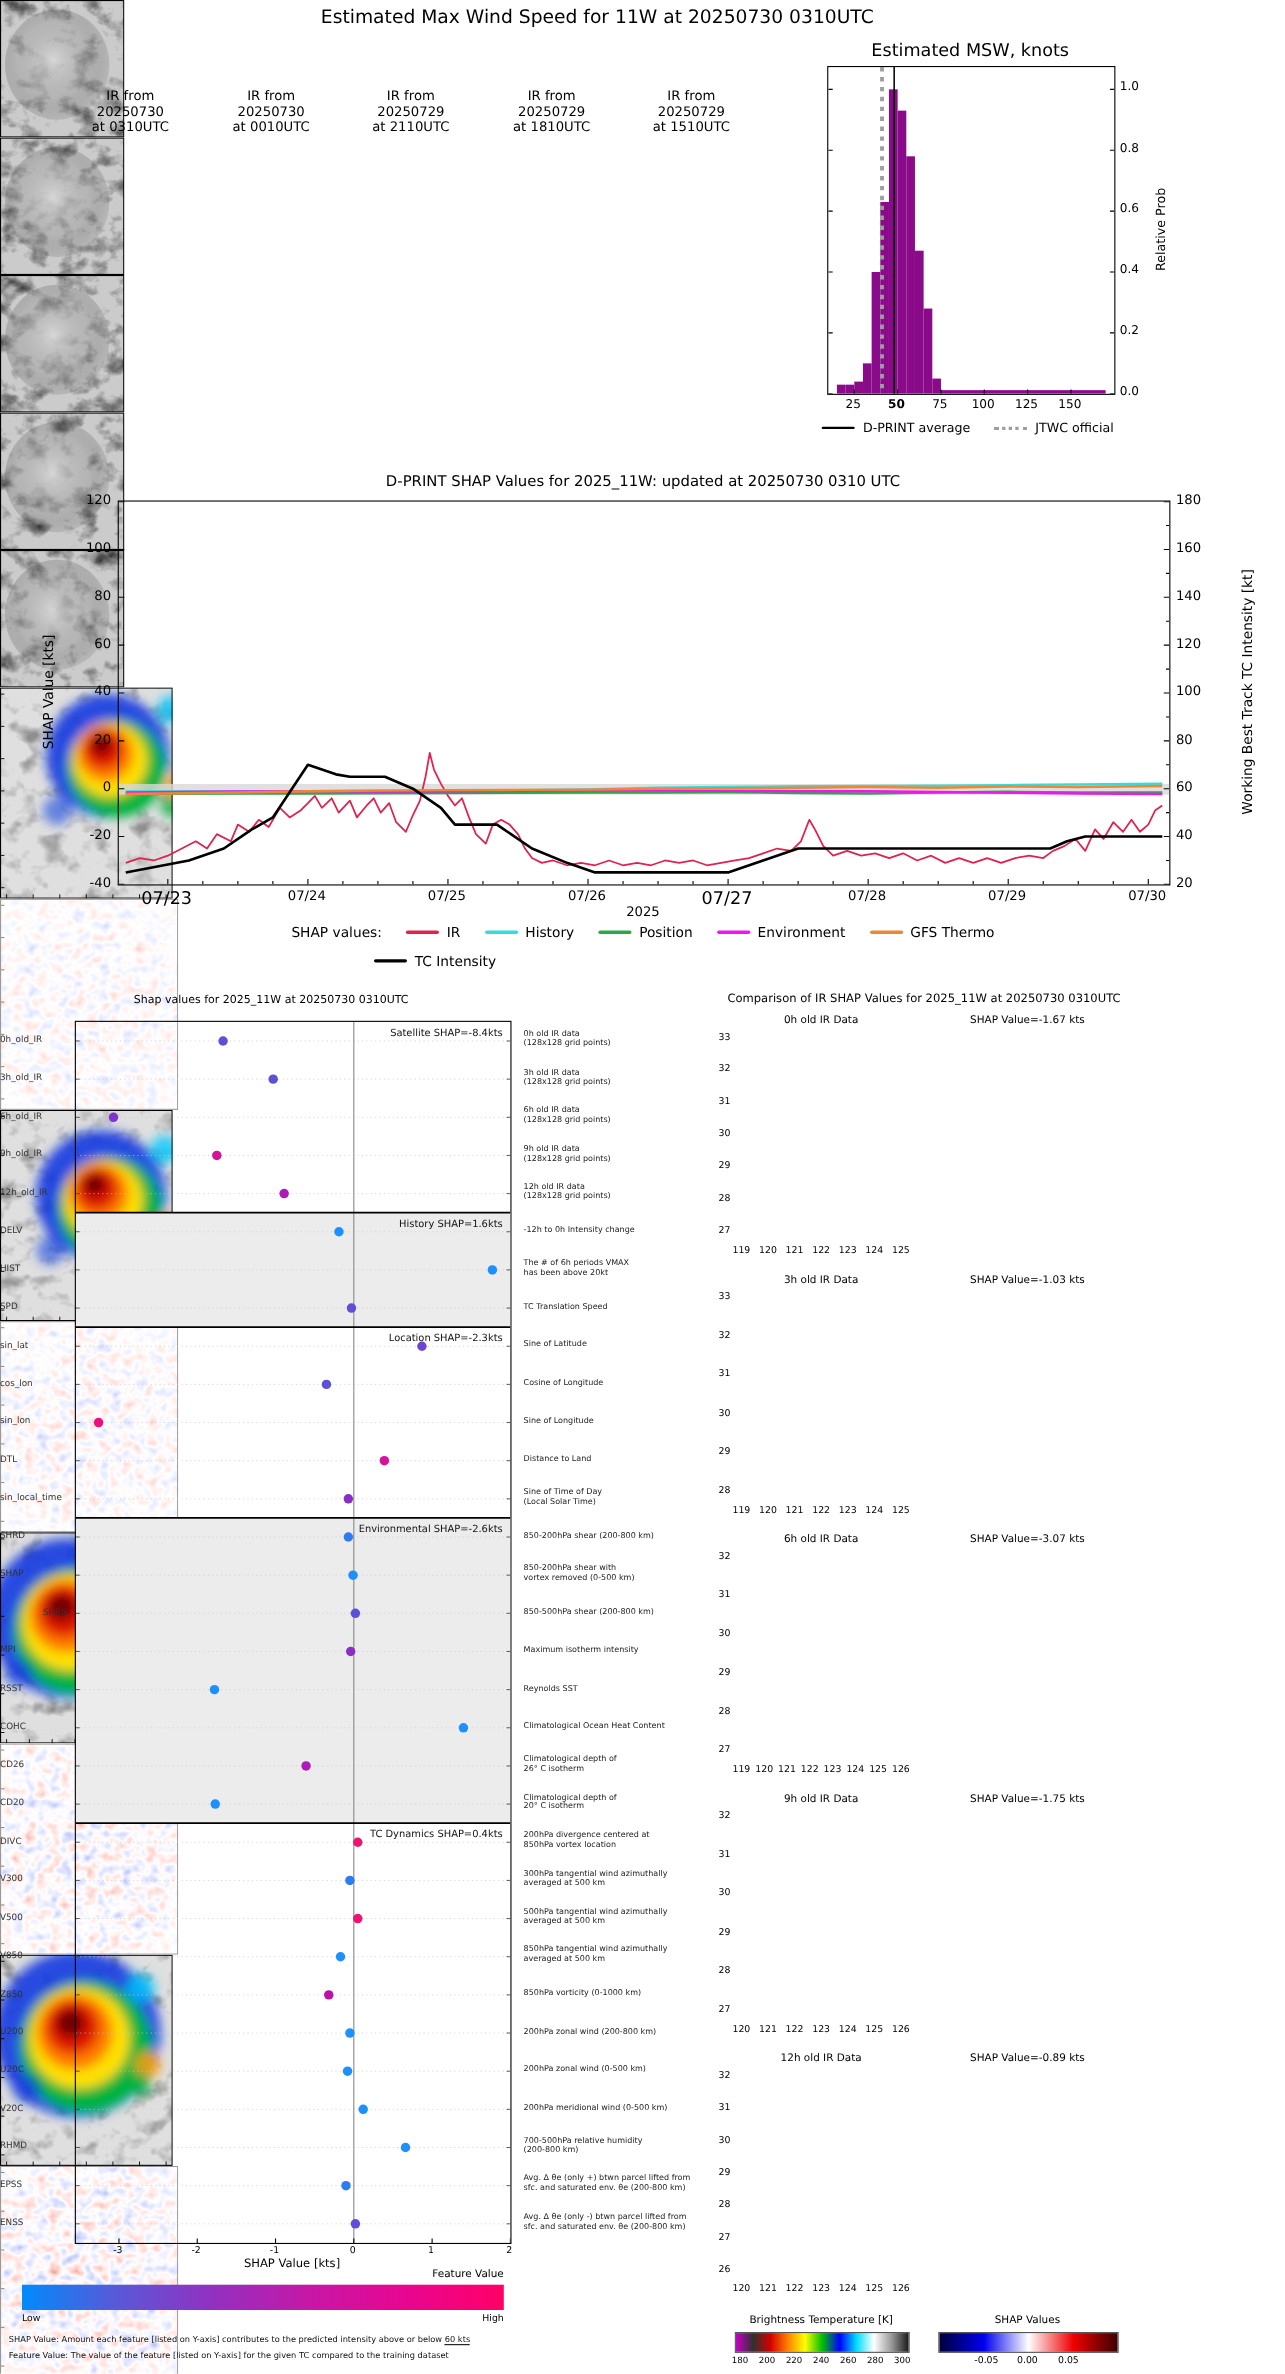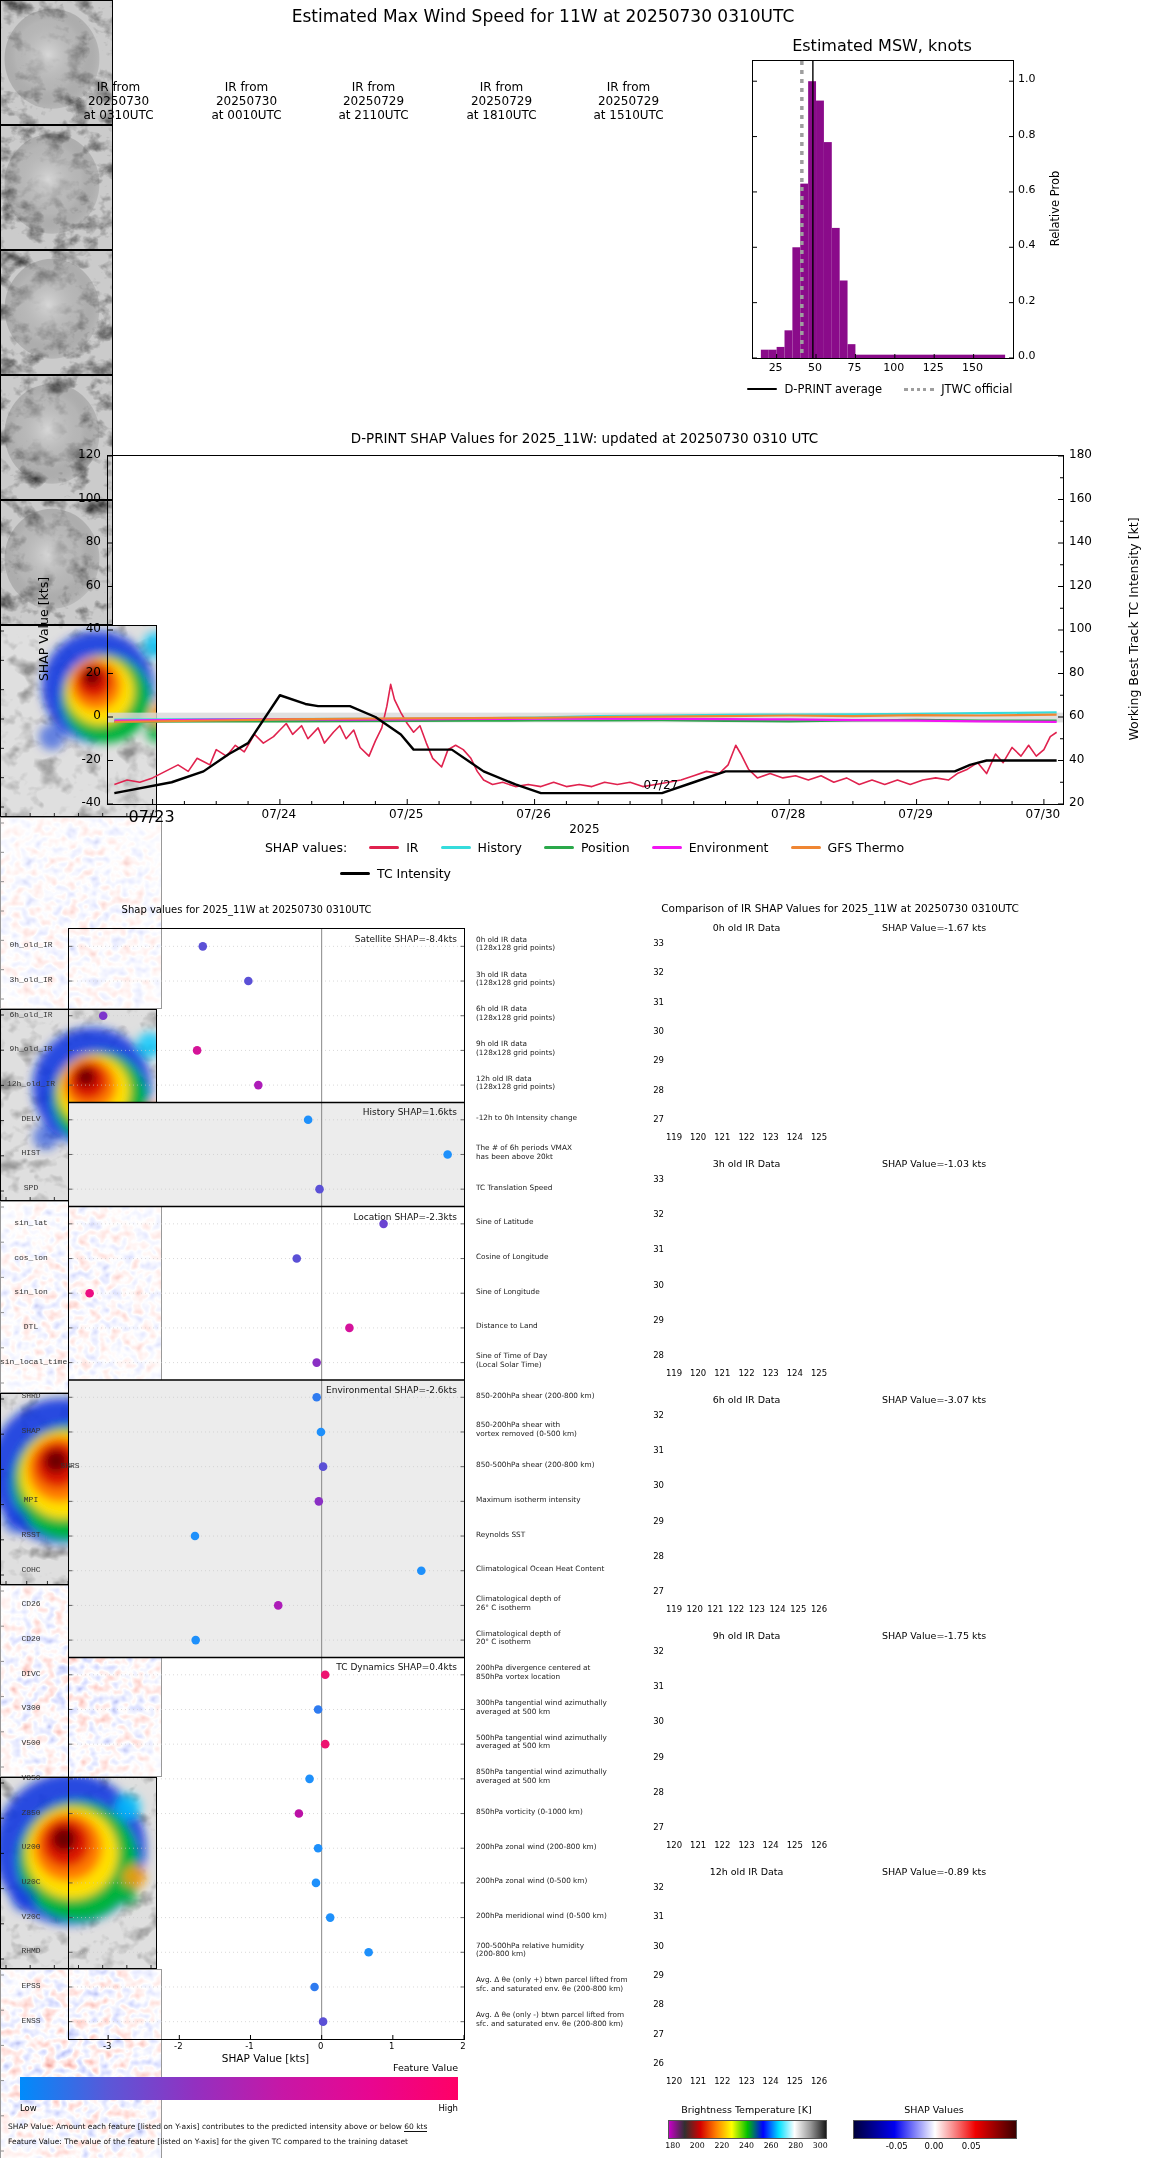--- a/index.html
+++ b/index.html
@@ -12,21 +12,21 @@
   .vlabel{position:absolute;transform-origin:0 0;transform:rotate(-90deg);text-align:center;}
   .tick-label{position:absolute;font-size:11px;text-align:center;}
   .tick-label.right{text-align:left;}
   .tick-label.yleft{text-align:right;}
   .legend-row{position:absolute;display:flex;align-items:center;justify-content:center;gap:22px;font-size:12px;}
   .legend-item{display:flex;align-items:center;gap:7px;}
   .swatch{width:30px;height:3.5px;border-radius:2px;}
   .swatch-dotted{width:30px;height:0;border-top:3.5px dotted #9e9e9e;}
   .ts-title{position:absolute;left:107px;top:430px;width:955px;text-align:center;font-size:13.5px;}
   .dp-title{position:absolute;left:30px;top:904px;width:433px;text-align:center;font-size:10px;}
-  .dp-rowlabel{position:absolute;width:62px;text-align:center;font-size:8px;color:#333;font-family:Liberation Mono, monospace;}
+  .dp-rowlabel{position:absolute;width:62px;text-align:left;font-size:8px;color:#333;}
   .dp-desc{position:absolute;left:476px;width:195px;font-size:7.3px;line-height:1.18;color:#222;white-space:pre-line;}
   .dp-tick{position:absolute;font-size:8.5px;text-align:center;width:22px;}
   .dp-xlabel{position:absolute;left:68px;top:2052px;width:395px;text-align:center;font-size:10.5px;}
   .fv-label{position:absolute;left:20px;top:2062px;width:438px;text-align:right;font-size:9.5px;}
   .fv-bar{position:absolute;left:20px;top:2077px;width:438px;height:23px;}
   .fv-end{position:absolute;top:2103px;font-size:8.5px;}
   .footnote{position:absolute;left:8px;font-size:7.5px;color:#111;}
   .cmp-title{position:absolute;left:556px;top:902px;width:568px;text-align:center;font-size:10.5px;}
   .cmp-subtitle{position:absolute;text-align:center;font-size:9.5px;}
   .cmp-tick{position:absolute;font-size:8.5px;}
@@ -455,21 +455,21 @@
             <stop offset="55%" stop-color="#9a9a9a" stop-opacity="0.45"></stop>
             <stop offset="100%" stop-color="#000" stop-opacity="0"></stop>
           </radialGradient>
         </defs>
         <rect width="113" height="125" fill="#141414"></rect>
         <rect width="113" height="125" filter="url(#satf4)"></rect>
         <ellipse cx="51.980000000000004" cy="58.75" rx="47.46" ry="50" fill="url(#satg4)"></ellipse>
         <rect x="0.5" y="0.5" width="112" height="124" fill="none" stroke="#000"></rect>
       </svg></div>
     <div class="tick-label" style="left: 757.636px; top: 361px; width: 36px;">25</div>
-    <div class="tick-label" style="left: 797.03px; top: 361px; width: 36px;">50</div>
+    <div class="tick-label" style="left: 797.03px; top: 361px; width: 36px; font-weight: bold;">50</div>
     <div class="tick-label" style="left: 836.424px; top: 361px; width: 36px;">75</div>
     <div class="tick-label" style="left: 875.818px; top: 361px; width: 36px;">100</div>
     <div class="tick-label" style="left: 915.212px; top: 361px; width: 36px;">125</div>
     <div class="tick-label" style="left: 954.606px; top: 361px; width: 36px;">150</div>
     <div class="tick-label right" style="left: 1018px; top: 349px; width: 30px;">0.0</div>
     <div class="tick-label right" style="left: 1018px; top: 293.641px; width: 30px;">0.2</div>
     <div class="tick-label right" style="left: 1018px; top: 238.282px; width: 30px;">0.4</div>
     <div class="tick-label right" style="left: 1018px; top: 182.924px; width: 30px;">0.6</div>
     <div class="tick-label right" style="left: 1018px; top: 127.565px; width: 30px;">0.8</div>
     <div class="tick-label right" style="left: 1018px; top: 72.206px; width: 30px;">1.0</div>
@@ -488,21 +488,21 @@
     <div class="tick-label right" style="left: 1069px; top: 664.5px; width: 34px; font-size: 12px;">80</div>
     <div class="tick-label right" style="left: 1069px; top: 621px; width: 34px; font-size: 12px;">100</div>
     <div class="tick-label right" style="left: 1069px; top: 577.5px; width: 34px; font-size: 12px;">120</div>
     <div class="tick-label right" style="left: 1069px; top: 534px; width: 34px; font-size: 12px;">140</div>
     <div class="tick-label right" style="left: 1069px; top: 490.5px; width: 34px; font-size: 12px;">160</div>
     <div class="tick-label right" style="left: 1069px; top: 447px; width: 34px; font-size: 12px;">180</div>
     <div class="tick-label" style="left: 127.567px; top: 807px; width: 48px; font-size: 16px;">07/23</div>
     <div class="tick-label" style="left: 254.9px; top: 807px; width: 48px; font-size: 12px;">07/24</div>
     <div class="tick-label" style="left: 382.233px; top: 807px; width: 48px; font-size: 12px;">07/25</div>
     <div class="tick-label" style="left: 509.567px; top: 807px; width: 48px; font-size: 12px;">07/26</div>
-    <div class="tick-label" style="left: 636.9px; top: 778px; width: 48px; font-size: 12px;">07/27</div>
+    <div class="tick-label" style="left: 636.9px; top: 807px; width: 48px; font-size: 16px;">07/27</div>
     <div class="tick-label" style="left: 764.233px; top: 807px; width: 48px; font-size: 12px;">07/28</div>
     <div class="tick-label" style="left: 891.567px; top: 807px; width: 48px; font-size: 12px;">07/29</div>
     <div class="tick-label" style="left: 1018.9px; top: 807px; width: 48px; font-size: 12px;">07/30</div>
     <div class="dp-tick" style="left: 96.1441px; top: 2041px;">-3</div>
     <div class="dp-tick" style="left: 167.315px; top: 2041px;">-2</div>
     <div class="dp-tick" style="left: 238.486px; top: 2041px;">-1</div>
     <div class="dp-tick" style="left: 309.658px; top: 2041px;">0</div>
     <div class="dp-tick" style="left: 380.829px; top: 2041px;">1</div>
     <div class="dp-tick" style="left: 452px; top: 2041px;">2</div>
     <div class="dp-rowlabel" style="left: 0px; top: 940.344px;">0h_old_IR</div>

